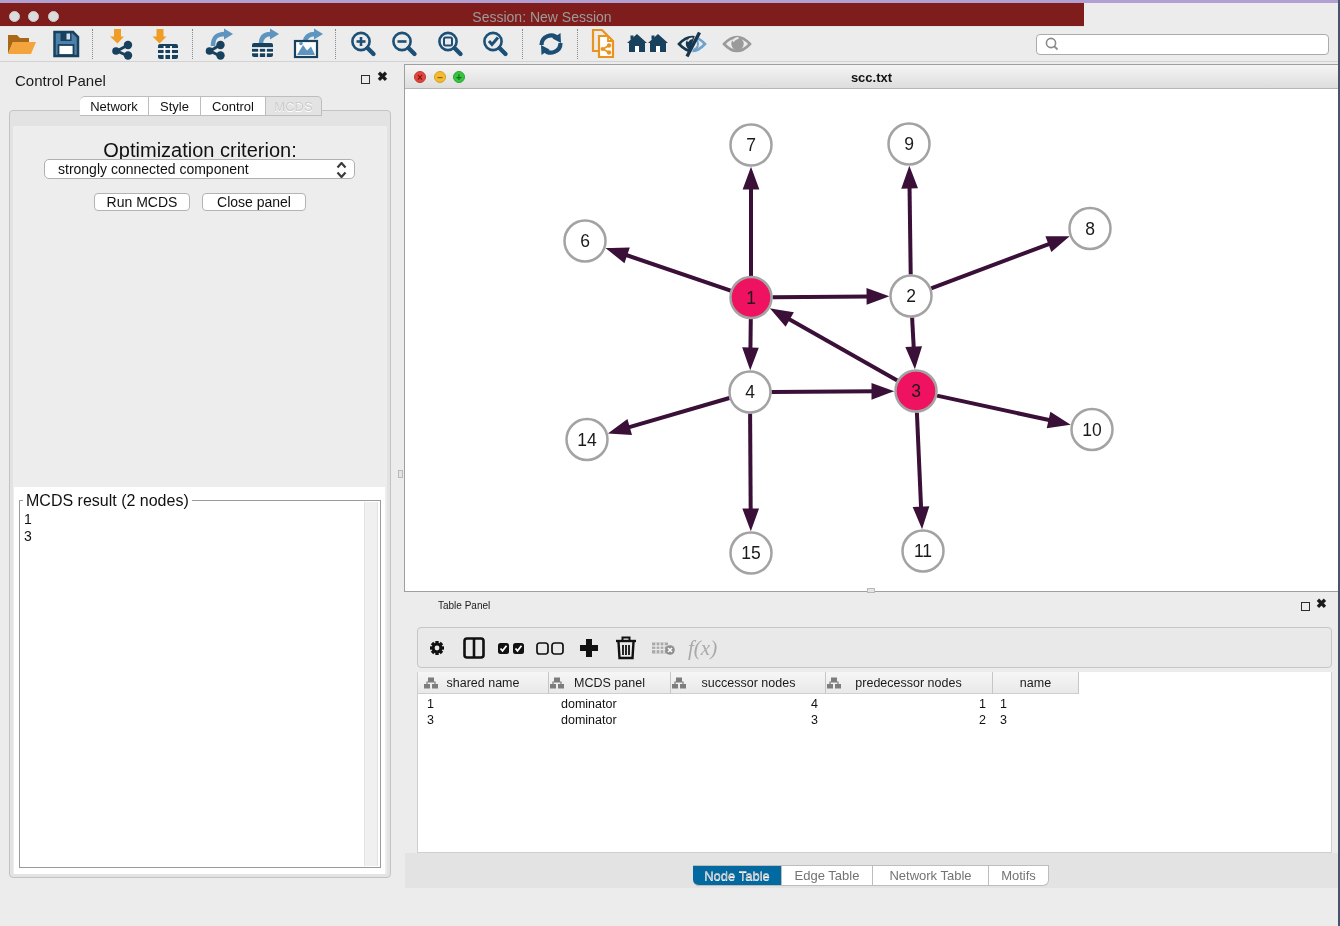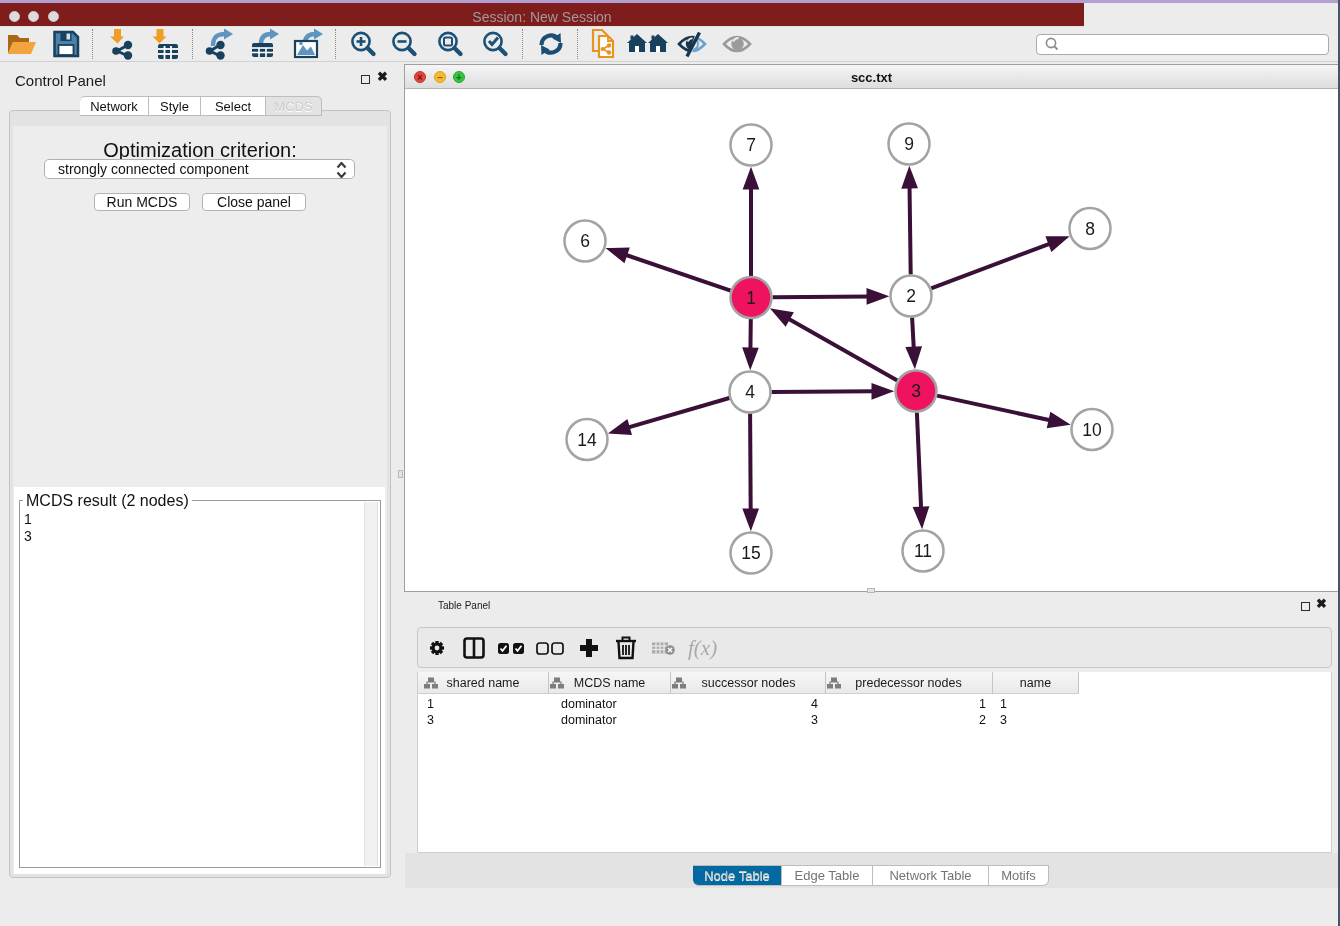--- a/index.html
+++ b/index.html
@@ -237,21 +237,21 @@
   </div>
 </div>
 
 <div class="abs" id="cp-title">Control Panel</div>
 <div class="hdr-float" style="left:361px; top:75px;"></div>
 <div class="hdr-close" style="left:377px; top:69px;">✖</div>
 <div class="abs" id="cp-box"></div>
 <div class="abs" id="cp-inner"></div>
 <div class="tab" style="left:80px; width:69px; border-top-left-radius:5px;">Network</div>
 <div class="tab" style="left:149px; width:52px;">Style</div>
-<div class="tab" style="left:201px; width:65px;">Select</div>
+<div class="tab" style="left:201px; width:65px;">Control</div>
 <div class="tab" style="left:266px; width:56px; background:#e3e3e3; color:#cccccc; text-shadow:0 1px 0 #ffffff; border-top-right-radius:5px;">MCDS</div>
 <div class="abs" id="opt-label">Optimization criterion:</div>
 <div class="abs" id="dropdown">strongly connected component
   <svg width="11" height="16" viewBox="0 0 11 16" style="position:absolute; right:7px; top:2px;">
     <path d="M1.5,5.5 L5.5,1 L9.5,5.5" stroke="#3c3c3c" stroke-width="2.2" fill="none"></path>
     <path d="M1.5,10.5 L5.5,15 L9.5,10.5" stroke="#3c3c3c" stroke-width="2.2" fill="none"></path>
   </svg></div>
 <div class="btn" style="left:94px; width:96px;">Run MCDS</div>
 <div class="btn" style="left:202px; width:104px;">Close panel</div>
 <div class="abs" id="mcds-wrap">
@@ -419,21 +419,21 @@
           </g>
         <g transform="translate(416,11)">
             <rect x="-3" y="-5.5" width="6" height="4.5"></rect>
             <rect x="-7" y="1" width="6" height="4.5"></rect>
             <rect x="1" y="1" width="6" height="4.5"></rect>
             <path d="M0,-1 L0,-3 M-4,1 L-4,-1 L4,-1 L4,1" stroke="#7d7d7d" stroke-width="1.2" fill="none"></path>
           </g>
       </g>
     </svg>
     <div class="th" style="left:0; width:131px;">shared name</div>
-    <div class="th" style="left:131px; width:122px;">MCDS name</div>
+    <div class="th" style="left:131px; width:122px;">MCDS panel</div>
     <div class="th" style="left:254px; width:154px;">successor nodes</div>
     <div class="th" style="left:407px; width:168px;">predecessor nodes</div>
     <div class="th" style="left:575px; width:86px;">name</div>
   </div>
   <div class="td" style="left:9px; top:25px;">1</div>
   <div class="td" style="left:143px; top:25px;">dominator</div>
   <div class="td" style="left:253px; top:25px; width:147px; text-align:right;">4</div>
   <div class="td" style="left:407px; top:25px; width:161px; text-align:right;">1</div>
   <div class="td" style="left:582px; top:25px;">1</div>
   <div class="td" style="left:9px; top:41px;">3</div>

